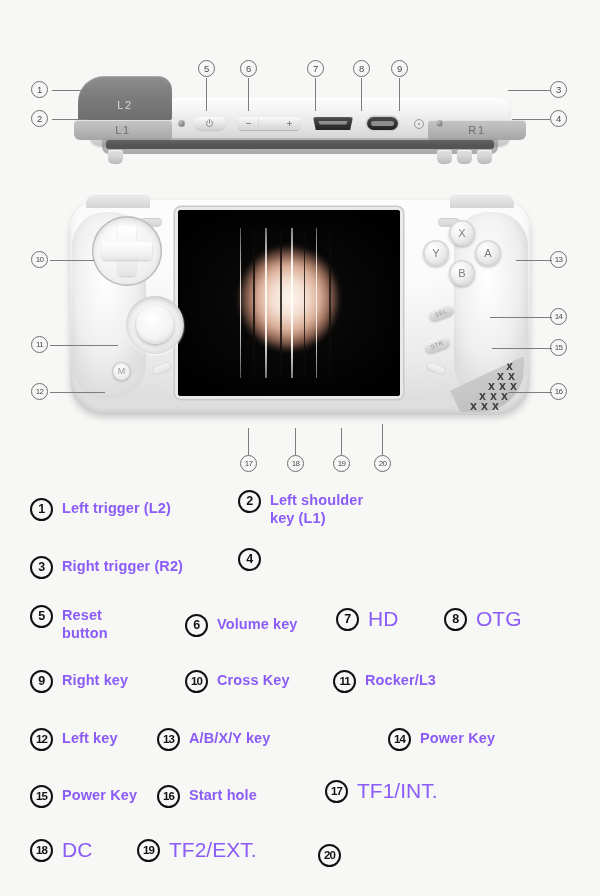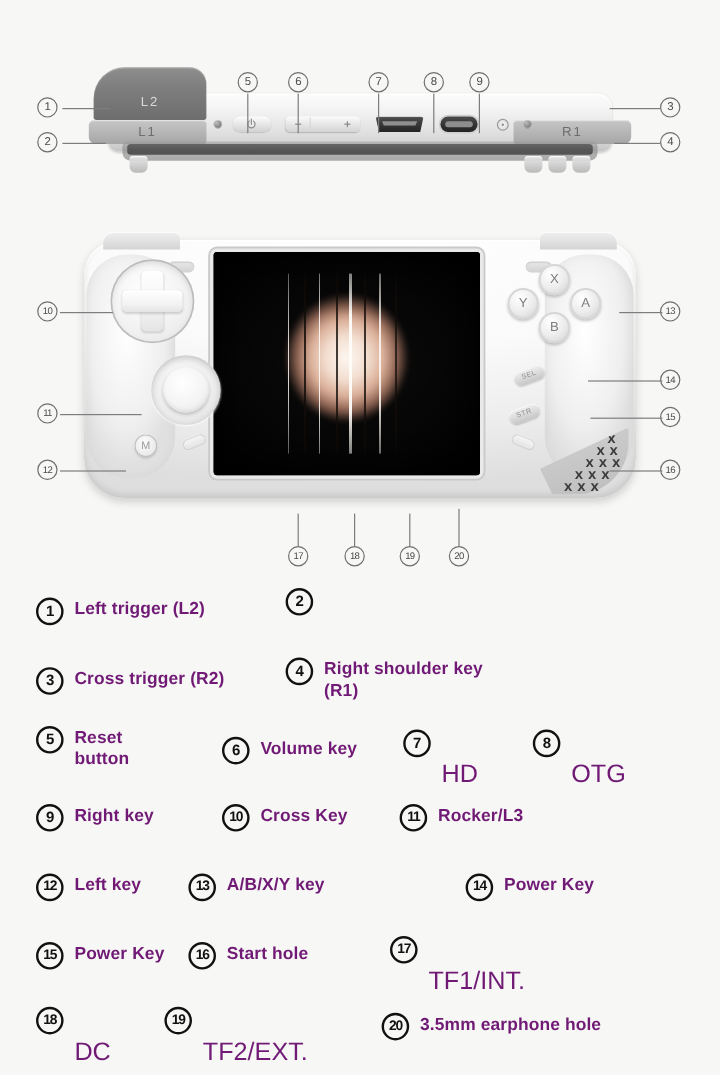--- a/index.html
+++ b/index.html
@@ -33,21 +33,21 @@
   .lead {
     position: absolute;
     background: #7d7d7d;
   }
   .lead.h { height: 1px; }
   .lead.v { width: 1px; }
 
   
   #topview {
     position: absolute;
-    left: 62px; top: 56px;
+    left: 62px; top: 76px;
     width: 476px; height: 90px;
   }
   
   #tv-body {
     position: absolute;
     left: 28px; top: 22px;
     width: 420px; height: 48px;
     border-radius: 12px 12px 9px 9px;
     background: linear-gradient(180deg,
         #fdfdfd 0%, #f4f4f4 26%, #e6e6e6 56%,
@@ -432,35 +432,34 @@
     color: #111;
     font-size: 12.5px;
     font-weight: bold;
     line-height: 19.5px;
     text-align: center;
     letter-spacing: -0.5px;
   }
   .lg-num.two { font-size: 11.5px; letter-spacing: -1px; }
   .lg-txt {
     margin-left: 9px;
-    color: #701a75;
+    color: #8b5cf6;
     font-size: 14.5px;
     font-weight: bold;
     line-height: 18px;
     letter-spacing: .1px;
     white-space: pre-line;
     padding-top: 1px;
   }
   .lg-txt.big {
     font-size: 21px;
     font-weight: normal;
     line-height: 22px;
     letter-spacing: 0;
     padding-top: 0;
-    margin-top: 27px;
   }
 </style>
 </head>
 <body>
 
 <div id="page">
 
   <div id="topview">
     <div id="tv-body"></div>
 
@@ -586,29 +585,29 @@
       <div class="lead v" style="left: 382px; top: 424px; height: 31px;"></div>
     </div>
 
   <div id="legend">
       <div class="lg" style="left: 30px; top: 16px;">
         <div class="lg-num">1</div>
         <div class="lg-txt">Left trigger (L2)</div>
       </div>
       <div class="lg" style="left: 238px; top: 8px;">
         <div class="lg-num">2</div>
+        <div class="lg-txt">Left shoulder
+key (L1)</div>
       </div>
       <div class="lg" style="left: 30px; top: 74px;">
         <div class="lg-num">3</div>
-        <div class="lg-txt">Cross trigger (R2)</div>
+        <div class="lg-txt">Right trigger (R2)</div>
       </div>
       <div class="lg" style="left: 238px; top: 66px;">
         <div class="lg-num">4</div>
-        <div class="lg-txt">Right shoulder key
-(R1)</div>
       </div>
       <div class="lg" style="left: 30px; top: 123px;">
         <div class="lg-num">5</div>
         <div class="lg-txt">Reset
 button</div>
       </div>
       <div class="lg" style="left: 185px; top: 132px;">
         <div class="lg-num">6</div>
         <div class="lg-txt">Volume key</div>
       </div>
@@ -659,17 +658,16 @@
       <div class="lg" style="left: 30px; top: 357px;">
         <div class="lg-num two">18</div>
         <div class="lg-txt big">DC</div>
       </div>
       <div class="lg" style="left: 137px; top: 357px;">
         <div class="lg-num two">19</div>
         <div class="lg-txt big">TF2/EXT.</div>
       </div>
       <div class="lg" style="left: 318px; top: 362px;">
         <div class="lg-num two">20</div>
-        <div class="lg-txt">3.5mm earphone hole</div>
       </div>
     </div>
 
 </div>
 
 </body></html>

